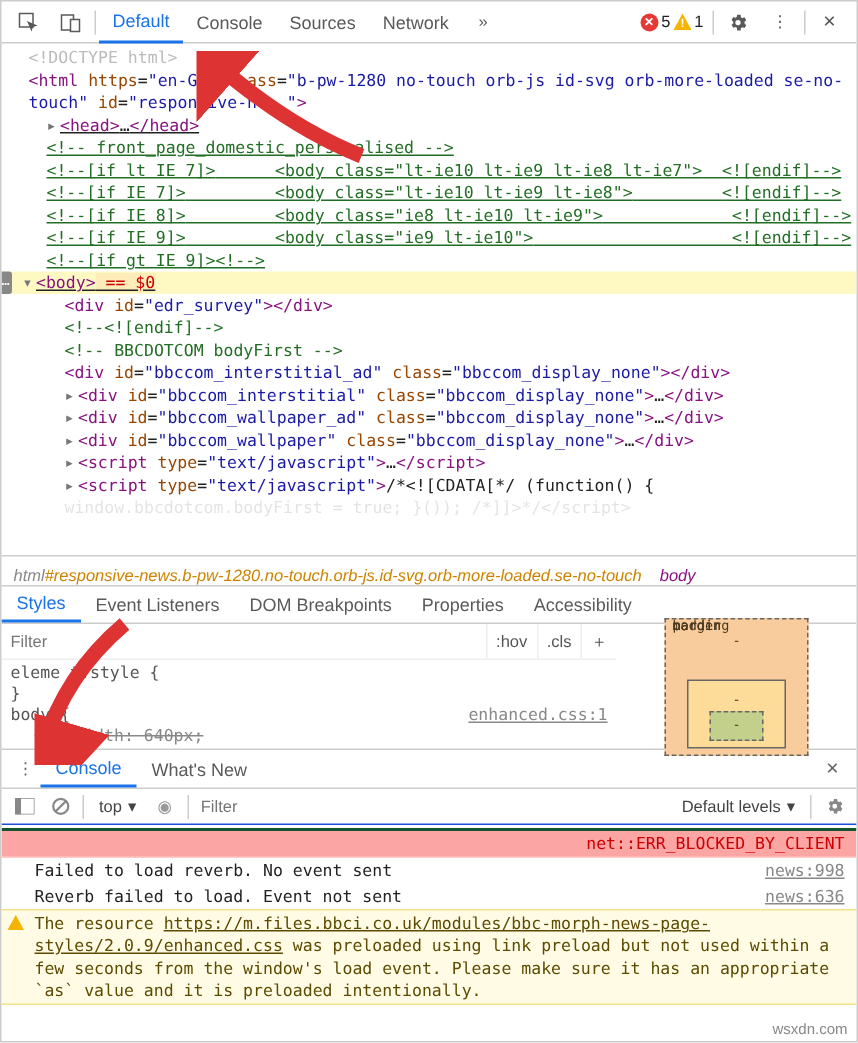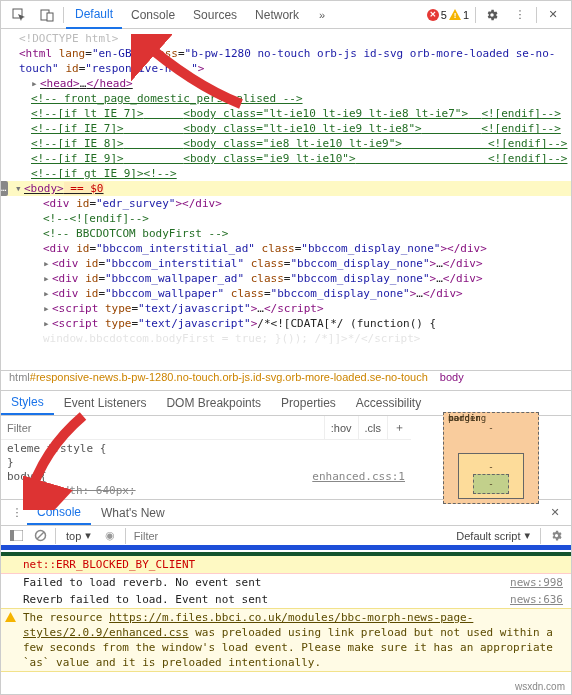--- a/index.html
+++ b/index.html
@@ -29,21 +29,21 @@
 .txt { color: #222; }
 .body-line { background: #fef9c3; display: block; position: relative; margin: 0 -6px; padding: 0 6px 0 14px; text-decoration: underline; }
 .body-line::before { content: "…"; position: absolute; left: -2px; top: 0; background: #888; color: #fff; font-size: 9px; padding: 0 2px; border-radius: 2px; }
 .caret { color: #777; display: inline-block; width: 9px; }
 .eq { color: #c80000; background: rgba(255,0,0,.05); }
 
 
 .arrow { position: absolute; pointer-events: none; }
 
 
-.crumb { height: 20px; border-top: 1px solid #ccc; display: flex; align-items: flex-start; padding: 0 8px; font-size: 11px; overflow: hidden; white-space: nowrap; }
+.crumb { height: 20px; border-top: 1px solid #ccc; display: flex; align-items: flex-end; padding: 0 8px; font-size: 11px; overflow: hidden; white-space: nowrap; font-style: italic; }
 .crumb .a { color: #888; } .crumb .b { color: #cc8400; } .crumb .c { color: #881280; padding-left: 12px; }
 
 
 .subtabs { display: flex; border-top: 1px solid #ccc; border-bottom: 1px solid #ccc; height: 26px; }
 .subtab { padding: 0 10px; display: flex; align-items: center; font-size: 12px; color: #5a5a5a; }
 .subtab.active { color: #1a73e8; border-bottom: 2px solid #1a73e8; }
 
 
 .styles-wrap { display: flex; height: 84px; border-bottom: 1px solid #ccc; }
 .styles-left { flex: 1; display: flex; flex-direction: column; position: relative; }
@@ -60,31 +60,31 @@
 .bm-lbl { position: absolute; top: 0; left: 4px; font-size: 9px; }
 
 
 .drawer-tabs { display: flex; align-items: center; height: 26px; border-bottom: 1px solid #ccc; padding: 0 6px; }
 .dt-ico { width: 20px; display: flex; justify-content: center; color: #666; }
 .drawer-tab { padding: 0 10px; height: 100%; display: flex; align-items: center; font-size: 12px; color: #5a5a5a; }
 .drawer-tab.active { color: #1a73e8; border-bottom: 2px solid #1a73e8; }
 .drawer-close { margin-left: auto; width: 20px; text-align: center; color: #666; }
 
 
-.con-tb { display: flex; align-items: center; height: 24px; border-bottom: 5px solid #1d4ed8; padding: 0 4px; gap: 2px; }
+.con-tb { display: flex; align-items: center; height: 24px; border-bottom: 1px solid #1d4ed8; padding: 0 4px; gap: 2px; }
 .con-ico { width: 22px; display: flex; justify-content: center; color: #666; }
 .con-sel { padding: 0 6px; font-size: 11px; color: #444; display: flex; align-items: center; gap: 4px; }
 .con-filter { flex: 1; }
 .con-filter input { width: 100%; border: none; outline: none; font-size: 11px; padding: 0 4px; color: #888; }
 
 
 .con-body { padding: 2px 0; height: 122px; overflow: hidden; }
 .con-line { padding: 1px 8px 1px 22px; font-size: 11px; line-height: 15px; position: relative; }
 .con-line .src-link { float: right; color: #888; text-decoration: underline; }
-.con-err { color: #c00; background: #fef9c3; border-top: 4px solid #14532d; border-bottom: 1px solid #fcc; }
+.con-err { color: #c00; background: #fca5a5; border-top: 2px solid #14532d; border-bottom: 1px solid #fcc; text-align: right; }
 .con-warn { background: #fffbe5; border-top: 1px solid #f2e28b; border-bottom: 1px solid #f2e28b; color: #5c4b00; padding-left: 22px; padding-right: 8px; white-space: normal; }
 .con-warn .wico { position: absolute; left: 4px; top: 2px; }
 .con-warn a { color: #5c4b00; text-decoration: underline; }
 .prompt { color: #367cf1; padding: 2px 8px; font-size: 12px; }
 
 
 .wm { position: absolute; right: 6px; bottom: 2px; font-size: 10px; color: #888; font-family: Arial, sans-serif; }
 </style>
 </head>
 <body>
@@ -124,21 +124,21 @@
         <path d="M19.4 13a7 7 0 000-2l2-1.6-2-3.4-2.4.9a7 7 0 00-1.7-1L15 3h-4l-.3 2.5a7 7 0 00-1.7 1L6.6 5.6l-2 3.4L6.6 11a7 7 0 000 2l-2 1.6 2 3.4 2.4-.9a7 7 0 001.7 1L11 21h4l.3-2.5a7 7 0 001.7-1l2.4.9 2-3.4zM12 15a3 3 0 110-6 3 3 0 010 6z"></path>
       </svg>
   </div>
   <div class="tb-ico">⋮</div>
   <div class="tb-sep"></div>
   <div class="tb-ico">✕</div>
 </div>
 
 <div class="src">
   <div class="line i1 dim">&lt;!DOCTYPE html&gt;</div>
-  <div class="line i1"><span class="tag">&lt;html</span> <span class="attr">lang</span>=<span class="val">"en-GB"</span>&nbsp;&nbsp;&nbsp;<span class="attr">ass</span>=<span class="val">"b-pw-1280 no-touch orb-js id-svg orb-more-loaded se-no-</span></div>
+  <div class="line i1"><span class="tag">&lt;html</span> <span class="attr">https</span>=<span class="val">"en-GB"</span>&nbsp;&nbsp;&nbsp;<span class="attr">ass</span>=<span class="val">"b-pw-1280 no-touch orb-js id-svg orb-more-loaded se-no-</span></div>
   <div class="line i1"><span class="val">touch"</span> <span class="attr">id</span>=<span class="val">"responsive-n&nbsp;&nbsp;&nbsp;"</span><span class="tag">&gt;</span></div>
   <div class="line i2"><span class="caret">▸</span><span class="tag">&lt;head&gt;</span><span class="txt">…</span><span class="tag">&lt;/head&gt;</span></div>
   <div class="line i2 cm">&lt;!-- front_page_domestic_personalised --&gt;</div>
   <div class="line i2 cm"><span>&lt;!--[if lt IE 7]&gt;</span>&nbsp;&nbsp;&nbsp;&nbsp;&nbsp;&nbsp;<span>&lt;body class="lt-ie10 lt-ie9 lt-ie8 lt-ie7"&gt;</span>&nbsp;&nbsp;<span>&lt;![endif]--&gt;</span></div>
   <div class="line i2 cm"><span>&lt;!--[if IE 7]&gt;</span>&nbsp;&nbsp;&nbsp;&nbsp;&nbsp;&nbsp;&nbsp;&nbsp;&nbsp;<span>&lt;body class="lt-ie10 lt-ie9 lt-ie8"&gt;</span>&nbsp;&nbsp;&nbsp;&nbsp;&nbsp;&nbsp;&nbsp;&nbsp;&nbsp;<span>&lt;![endif]--&gt;</span></div>
   <div class="line i2 cm"><span>&lt;!--[if IE 8]&gt;</span>&nbsp;&nbsp;&nbsp;&nbsp;&nbsp;&nbsp;&nbsp;&nbsp;&nbsp;<span>&lt;body class="ie8 lt-ie10 lt-ie9"&gt;</span>&nbsp;&nbsp;&nbsp;&nbsp;&nbsp;&nbsp;&nbsp;&nbsp;&nbsp;&nbsp;&nbsp;&nbsp;&nbsp;<span>&lt;![endif]--&gt;</span></div>
   <div class="line i2 cm"><span>&lt;!--[if IE 9]&gt;</span>&nbsp;&nbsp;&nbsp;&nbsp;&nbsp;&nbsp;&nbsp;&nbsp;&nbsp;<span>&lt;body class="ie9 lt-ie10"&gt;</span>&nbsp;&nbsp;&nbsp;&nbsp;&nbsp;&nbsp;&nbsp;&nbsp;&nbsp;&nbsp;&nbsp;&nbsp;&nbsp;&nbsp;&nbsp;&nbsp;&nbsp;&nbsp;&nbsp;&nbsp;<span>&lt;![endif]--&gt;</span></div>
   <div class="line i2 cm">&lt;!--[if gt IE 9]&gt;&lt;!--&gt;</div>
   <div class="body-line"><span class="caret">▾</span><span class="tag">&lt;body&gt;</span><span class="eq"> == $0</span></div>
   <div class="line i3"><span class="tag">&lt;div</span> <span class="attr">id</span>=<span class="val">"edr_survey"</span><span class="tag">&gt;&lt;/div&gt;</span></div>
@@ -230,21 +230,21 @@
   </div>
   <div class="tb-sep"></div>
   <div class="con-sel">
       <span>top</span> 
       <span>▾</span>
     </div>
   <div class="con-ico" style="color:#999">◉</div>
   <div class="tb-sep"></div>
   <div class="con-filter"><input placeholder="Filter" style=""></div>
   <div class="con-sel">
-      <span>Default script</span> 
+      <span>Default levels</span> 
       <span>▾</span>
     </div>
   <div class="tb-sep"></div>
   <div class="con-ico">
     <svg width="13" height="13" viewBox="0 0 24 24" fill="#888">
         <path d="M19.4 13a7 7 0 000-2l2-1.6-2-3.4-2.4.9a7 7 0 00-1.7-1L15 3h-4l-.3 2.5a7 7 0 00-1.7 1L6.6 5.6l-2 3.4L6.6 11a7 7 0 000 2l-2 1.6 2 3.4 2.4-.9a7 7 0 001.7 1L11 21h4l.3-2.5a7 7 0 001.7-1l2.4.9 2-3.4zM12 15a3 3 0 110-6 3 3 0 010 6z"></path>
       </svg>
   </div>
 </div>
 

